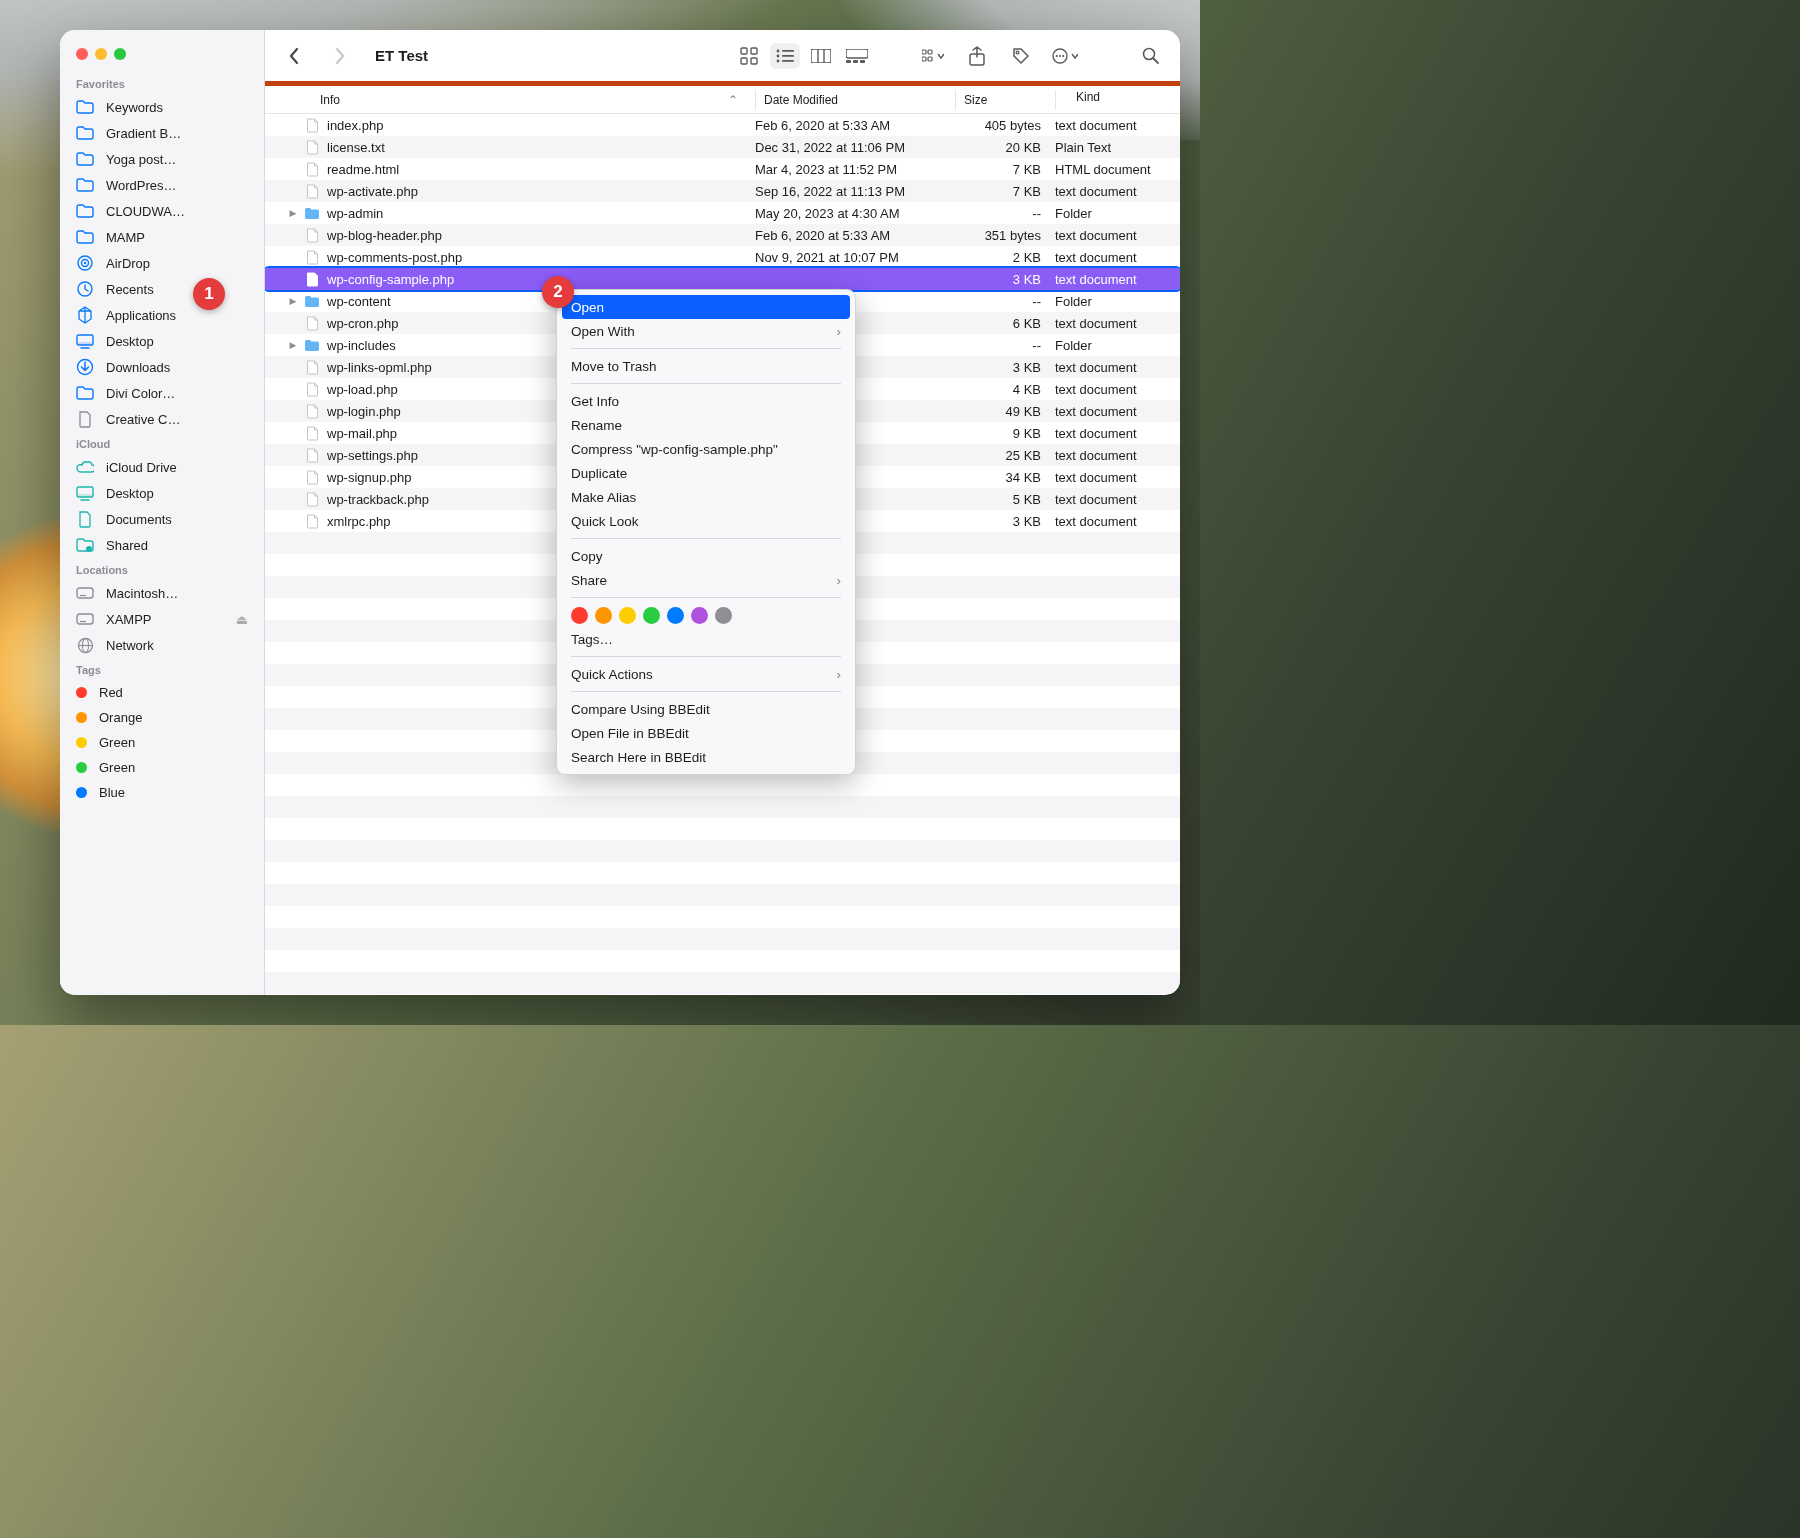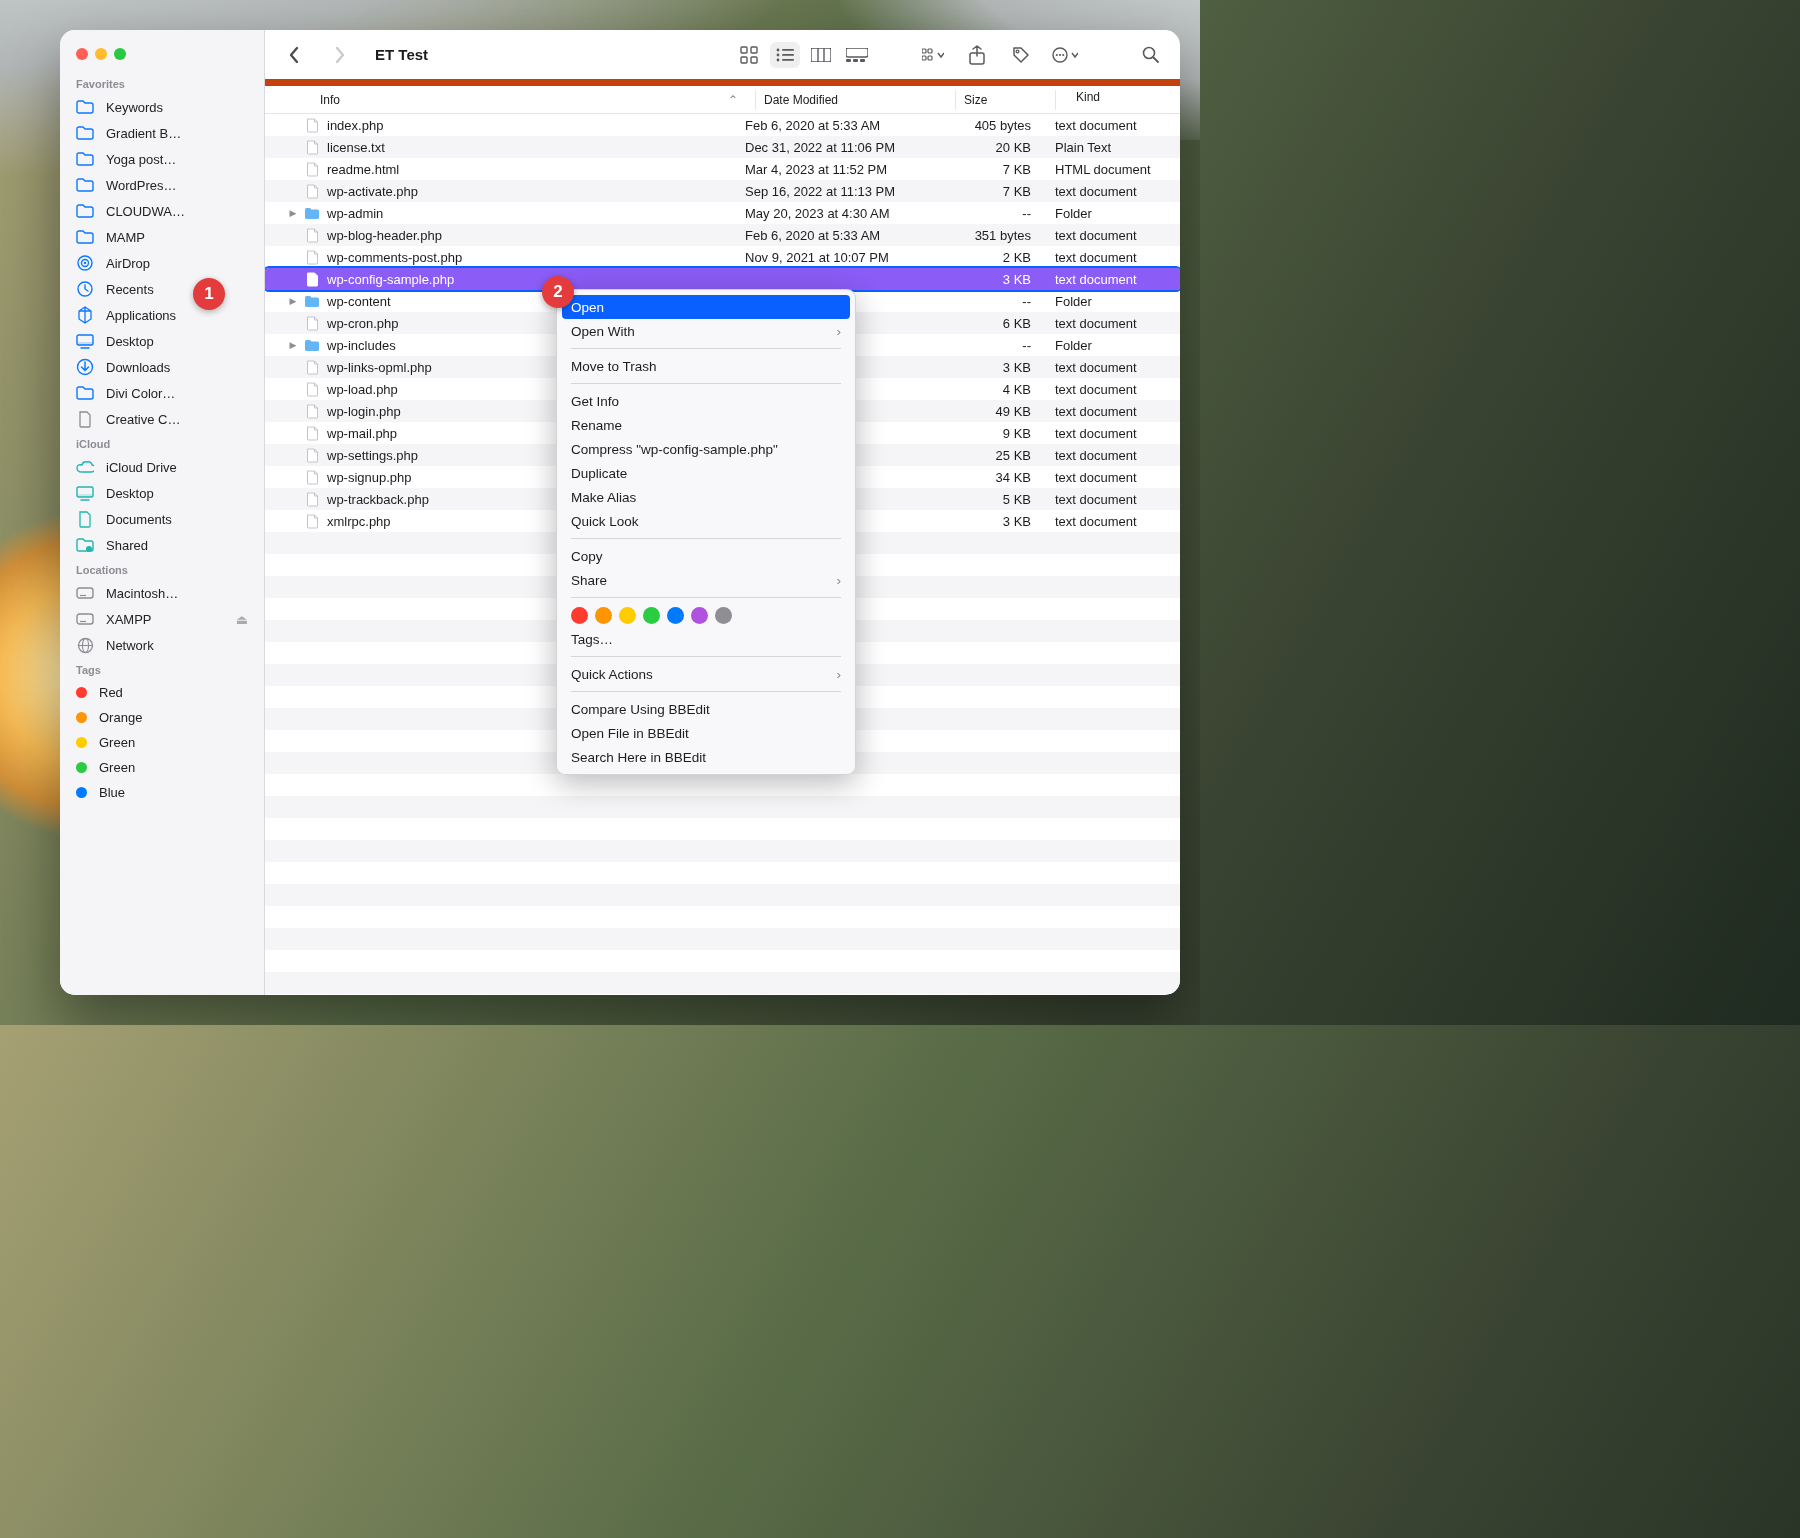--- a/index.html
+++ b/index.html
@@ -40,21 +40,21 @@
     .traf span{width:12px;height:12px;border-radius:50%;}
     .tclose{background:#ff5f57;} .tmin{background:#febc2e;} .tmax{background:#28c840;}
     .sb-section{font-size:11px;font-weight:700;color:#8d8d93;padding:6px 16px 4px;}
     .sb-item{display:flex;align-items:center;gap:12px;padding:5px 16px;cursor:default;}
     .sb-item .ico{width:18px;height:16px;display:flex;align-items:center;justify-content:center;color:#0a7aff;flex:none;}
     .sb-item .txt{white-space:nowrap;overflow:hidden;text-overflow:ellipsis;font-size:13px;color:#222;}
     .sb-item .eject{margin-left:auto;color:#aaa;}
     .tagdot{width:11px;height:11px;border-radius:50%;border:none;}
     
     .main{flex:1;display:flex;flex-direction:column;min-width:0;}
-    .toolbar{height:56px;display:flex;align-items:center;padding:0 14px;gap:14px;border-bottom:7px solid #c2410c;}
+    .toolbar{height:56px;display:flex;align-items:center;padding:0 14px;gap:14px;border-bottom:5px solid #c2410c;}
     .tbtn{width:30px;height:26px;display:flex;align-items:center;justify-content:center;color:#666;border-radius:6px;}
     .tbtn.disabled{color:#c9c9cc;}
     .wtitle{font-size:15px;font-weight:600;color:#1d1d1f;margin-right:auto;}
     .tgroup{display:flex;gap:6px;}
     .tbtn.active{background:#efefef;}
     .navbtns{display:flex;gap:16px;margin-right:6px;}
     
     .colhead{display:flex;height:28px;border-bottom:1px solid #e5e5e5;background:#fff;align-items:center;font-size:12px;color:#212125;}
     .ch-name{flex:1;padding-left:55px;display:flex;align-items:center;gap:6px;}
     .ch-name .caret{color:#888;margin-left:auto;margin-right:6px;}
@@ -65,21 +65,21 @@
     .files{flex:1;overflow:auto;}
     .row{display:flex;height:22px;align-items:center;font-size:13px;position:relative;}
     .row:nth-child(even){background:#f5f5f7;}
     .row.selected{background:#8b5cf6;color:#fff;outline:2px solid #0a60ff;border-radius:4px;}
     .row.selected .ficon{filter:brightness(1.5);}
     .disc{width:20px;display:flex;justify-content:center;color:#8d8d93;font-size:10px;}
     .ficon{width:18px;height:18px;display:flex;align-items:center;justify-content:center;margin-right:6px;}
     .fname{flex:1;white-space:nowrap;overflow:hidden;text-overflow:ellipsis;}
     .fdate{width:200px;white-space:nowrap;overflow:hidden;}
     .fsize{width:100px;text-align:right;padding-right:14px;white-space:nowrap;}
-    .fkind{width:125px;white-space:nowrap;overflow:hidden;margin-left:10px;}
+    .fkind{width:125px;white-space:nowrap;overflow:hidden;}
     
     .ctx{
       position:absolute;
       left:556px; top:289px;
       width:300px;
       background:rgba(248,248,250,.96);
       border:1px solid rgba(0,0,0,.15);
       border-radius:9px;
       box-shadow:0 8px 30px rgba(0,0,0,.28);
       padding:5px 0;

